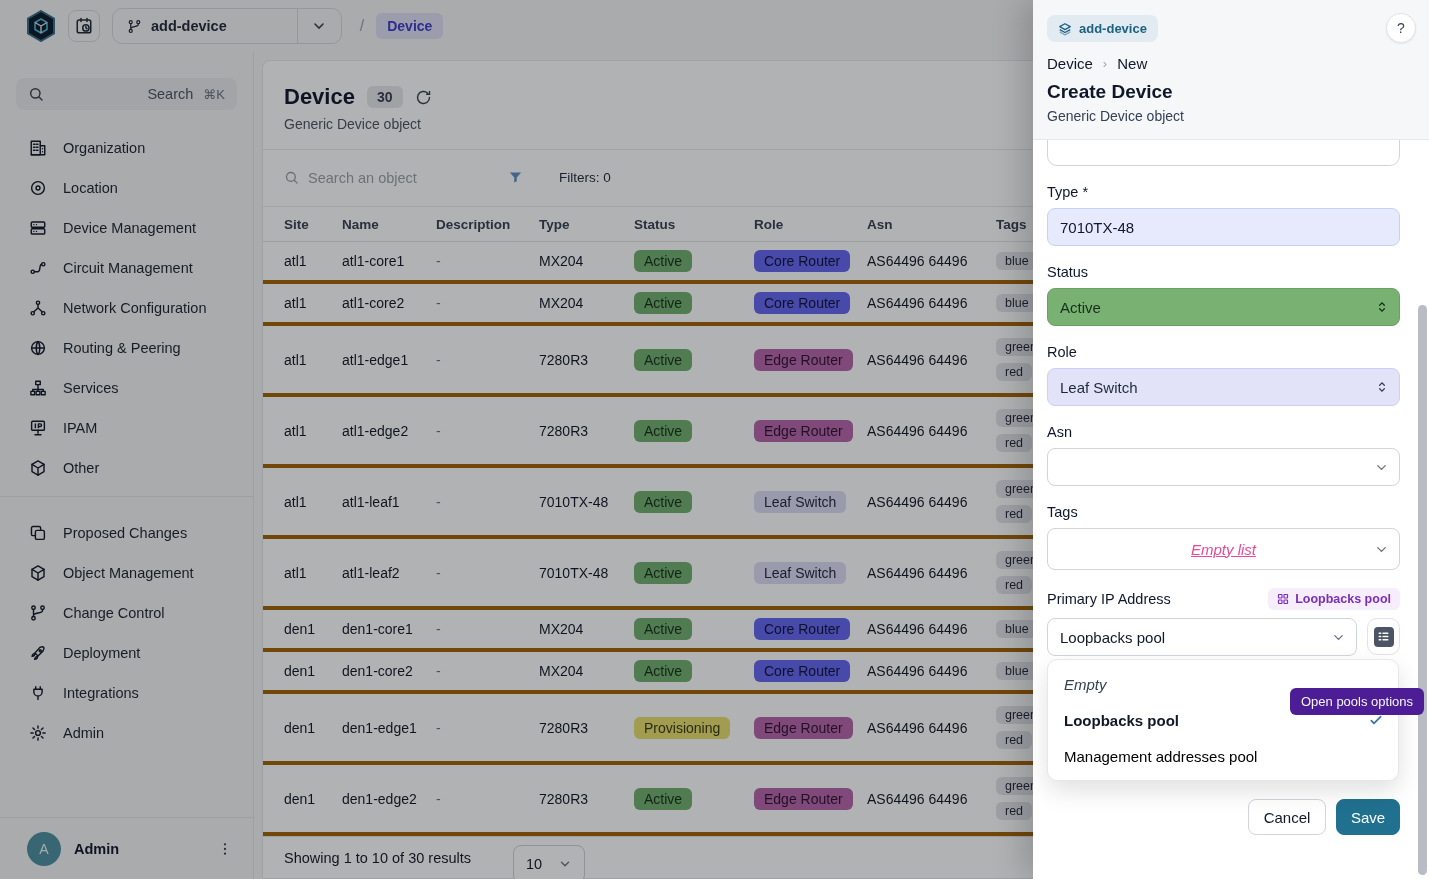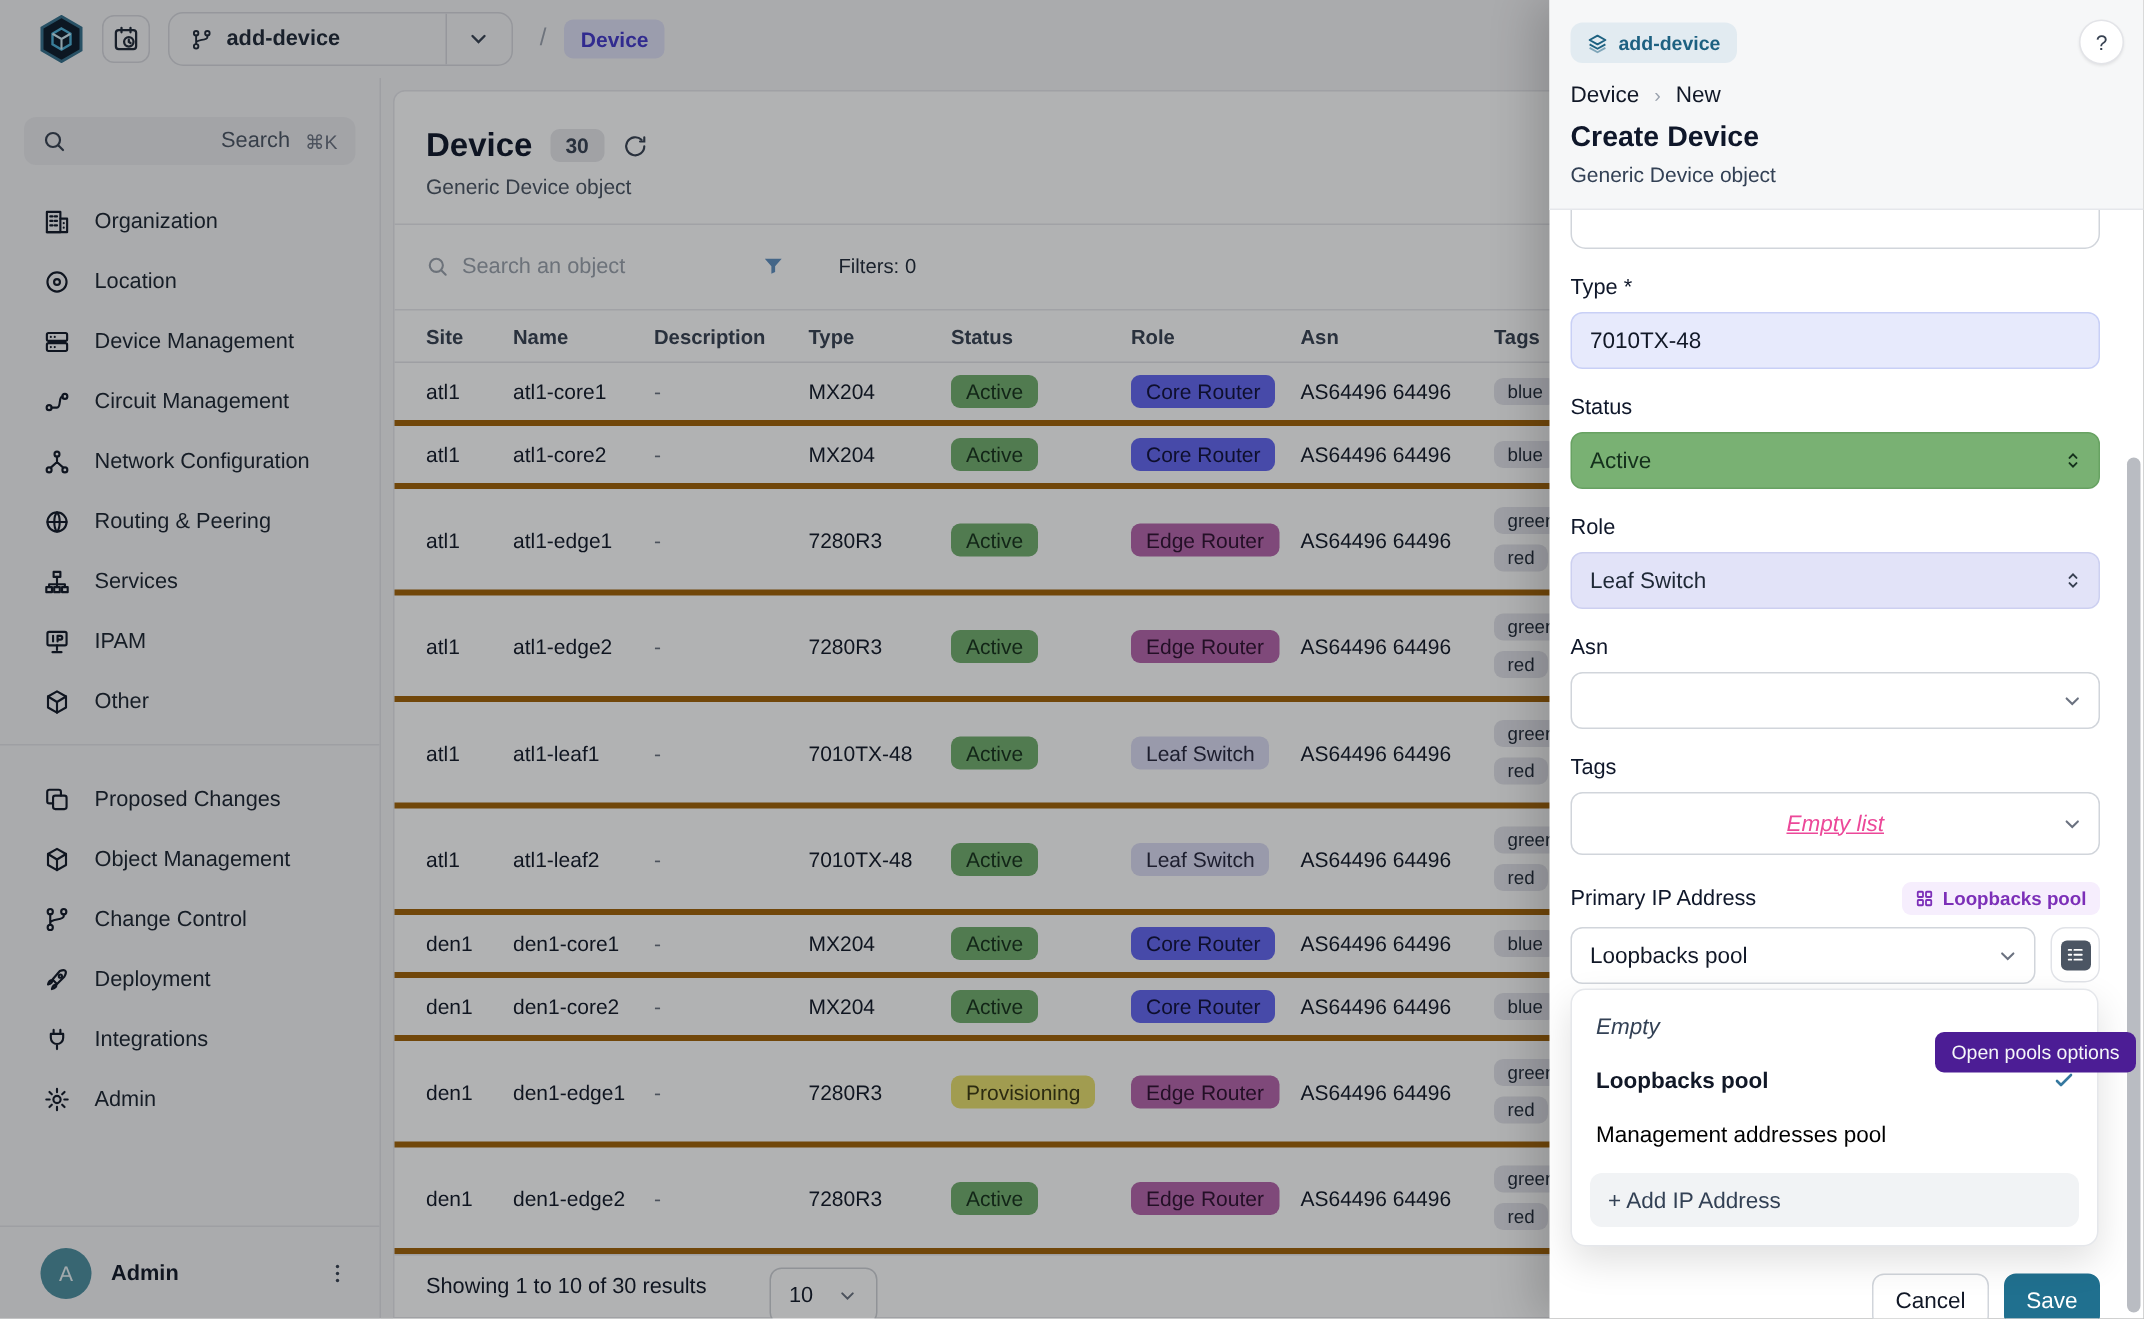--- a/index.html
+++ b/index.html
@@ -599,21 +599,20 @@
             <span class="dd-check">
               <svg width="16" height="16" viewBox="0 0 24 24" fill="none" stroke="currentColor" stroke-width="2.6" stroke-linecap="round" stroke-linejoin="round">
                 <path d="M5 13l4 4L19 7"></path>
               </svg>
             </span>
           </div>
           <div class="dd-item">
             <span>Management addresses pool</span>
           </div>
         </div>
-      <div class="dd-add">+ Add IP Address</div>
     </div>
 
     <div class="pactions">
       <span class="btn btn-cancel">Cancel</span>
       <span class="btn btn-save">Save</span>
     </div>
   </div>
 
   <div class="tooltip">Open pools options</div>
   <div class="pscroll"></div>

